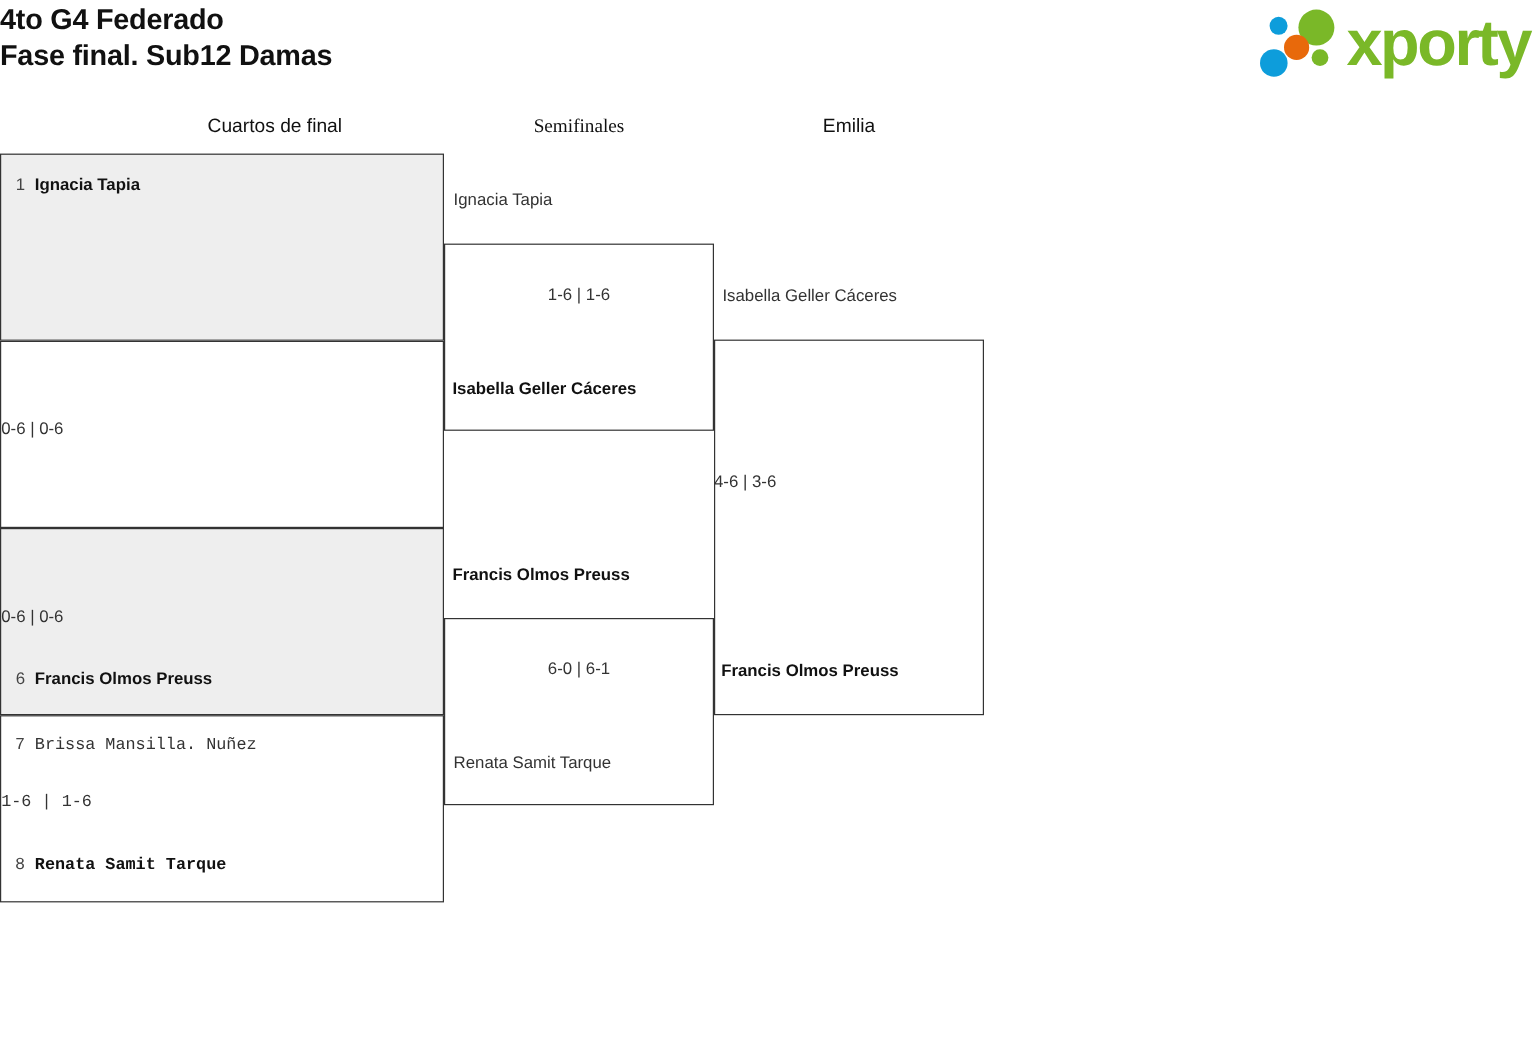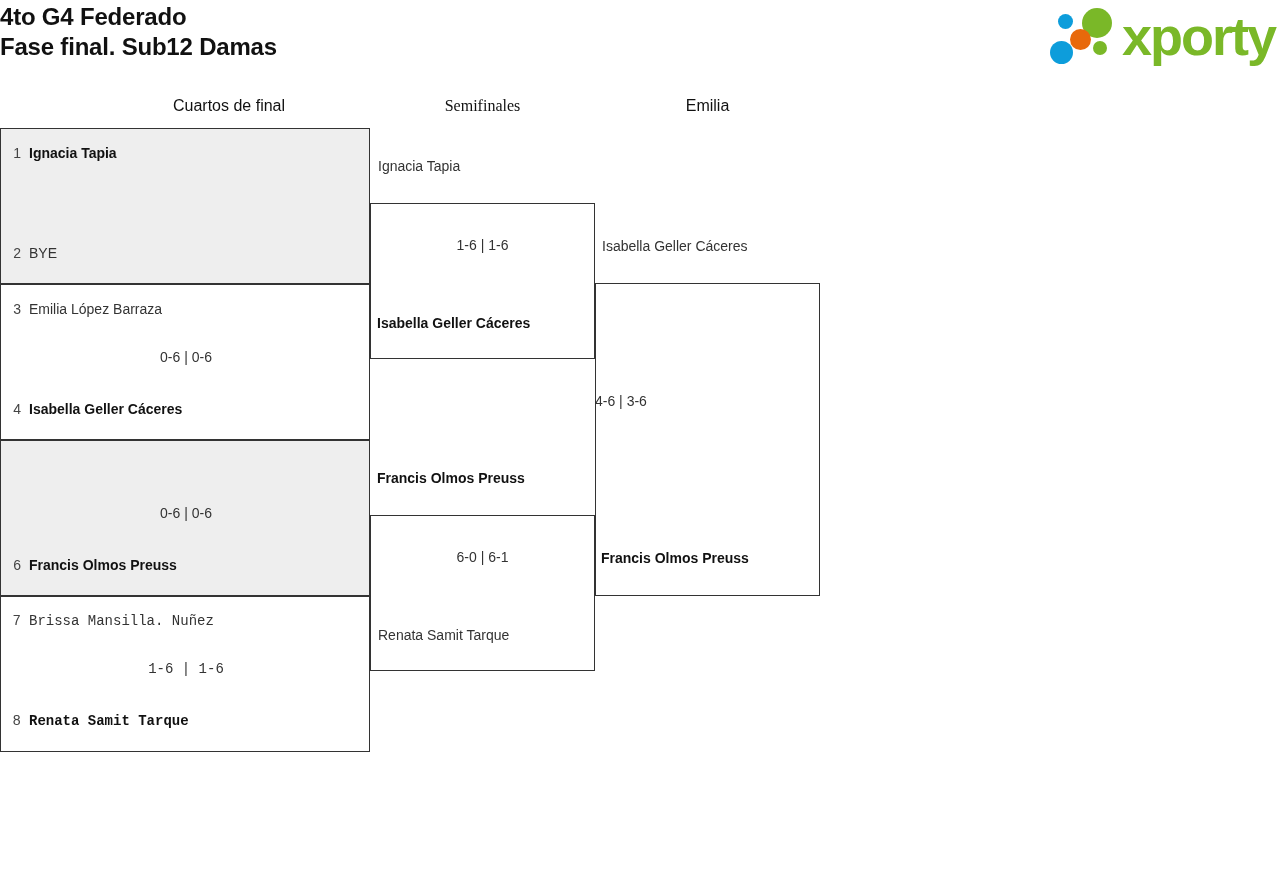--- a/index.html
+++ b/index.html
@@ -128,21 +128,20 @@
   .pname.winner {
     color: #111111;
     font-weight: bold;
   }
 
   .qf-score {
     position: absolute;
     left: 0px;
     top: 64px;
     width: 370px;
-    text-align: center;
     font-size: 14px;
     color: #333333;
     white-space: nowrap;
   }
 
   
   .sf-match {
     position: absolute;
     left: 370px;
     width: 225px;
@@ -220,33 +219,24 @@
 <div class="round-header" id="round-header-1">Semifinales</div>
 <div class="round-header" id="round-header-2">Emilia</div>
 
 <div id="bracket">
 
   <div class="qf-match shaded" id="qf-0" style="top:128px; height:156px;">
     <div class="qf-player top">
       <span class="seed">1</span><span class="pname winner">Ignacia Tapia</span>
     </div>
     <div class="qf-score"></div>
-    <div class="qf-player bottom">
-      <span class="seed">2</span><span class="pname">BYE</span>
-    </div>
   </div>
 
   <div class="qf-match" id="qf-1" style="top:284px; height:156px;">
-    <div class="qf-player top">
-      <span class="seed">3</span><span class="pname">Emilia López Barraza</span>
-    </div>
     <div class="qf-score">0-6 | 0-6</div>
-    <div class="qf-player bottom">
-      <span class="seed">4</span><span class="pname winner">Isabella Geller Cáceres</span>
-    </div>
   </div>
 
   <div class="qf-match shaded" id="qf-2" style="top:440px; height:156px;">
     <div class="qf-score">0-6 | 0-6</div>
     <div class="qf-player bottom">
       <span class="seed">6</span><span class="pname winner">Francis Olmos Preuss</span>
     </div>
   </div>
 
   <div class="qf-match" id="qf-3" style="top:596px; height:156px;font-family:Liberation Mono, monospace;">

